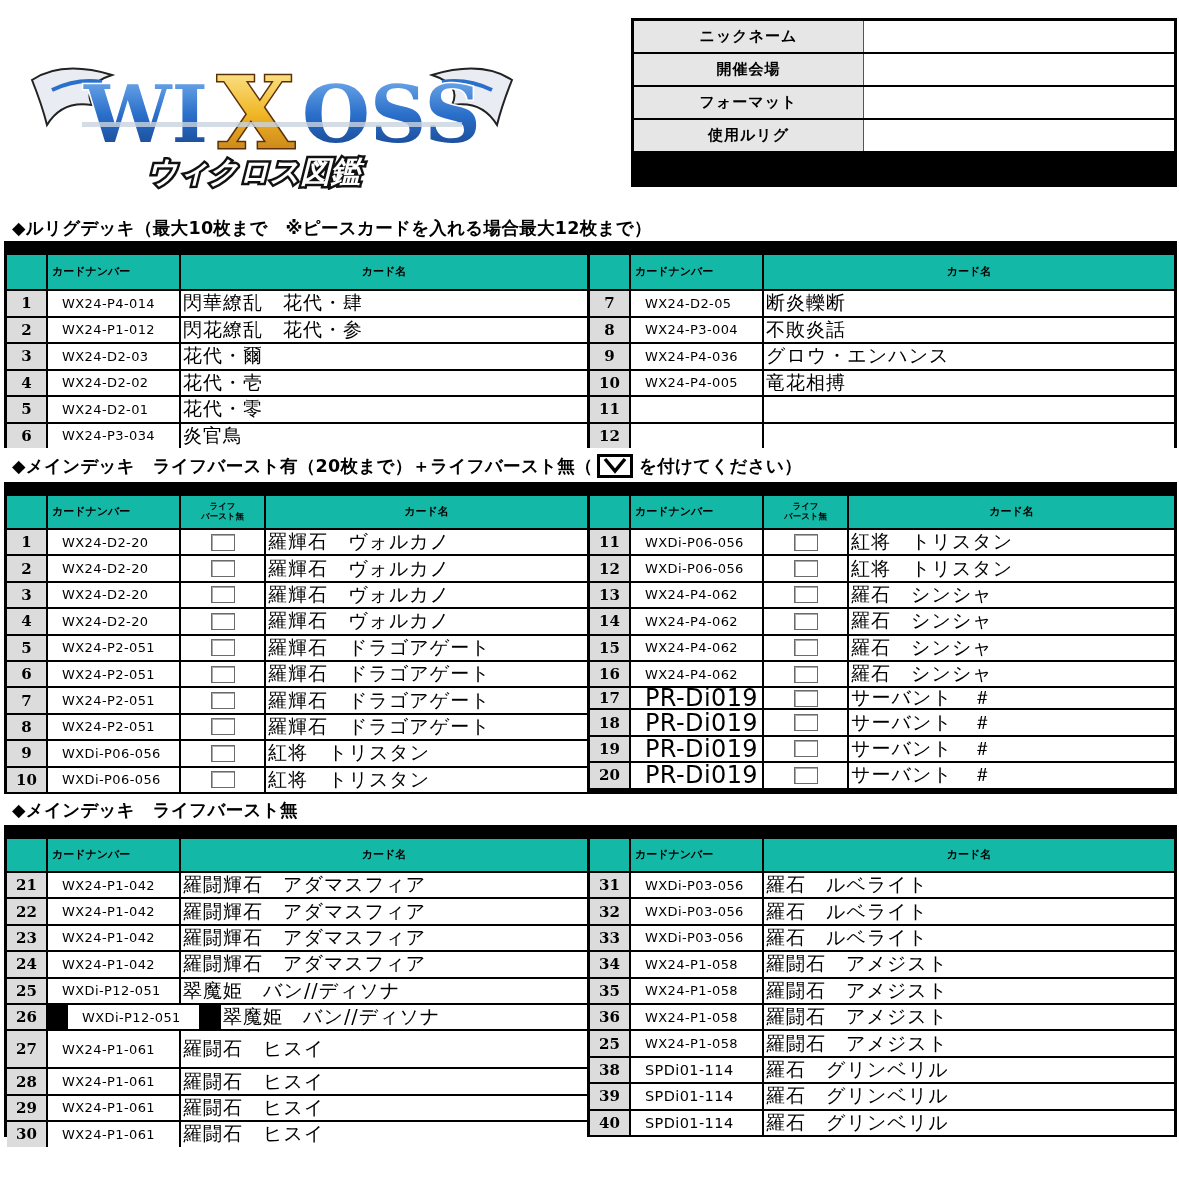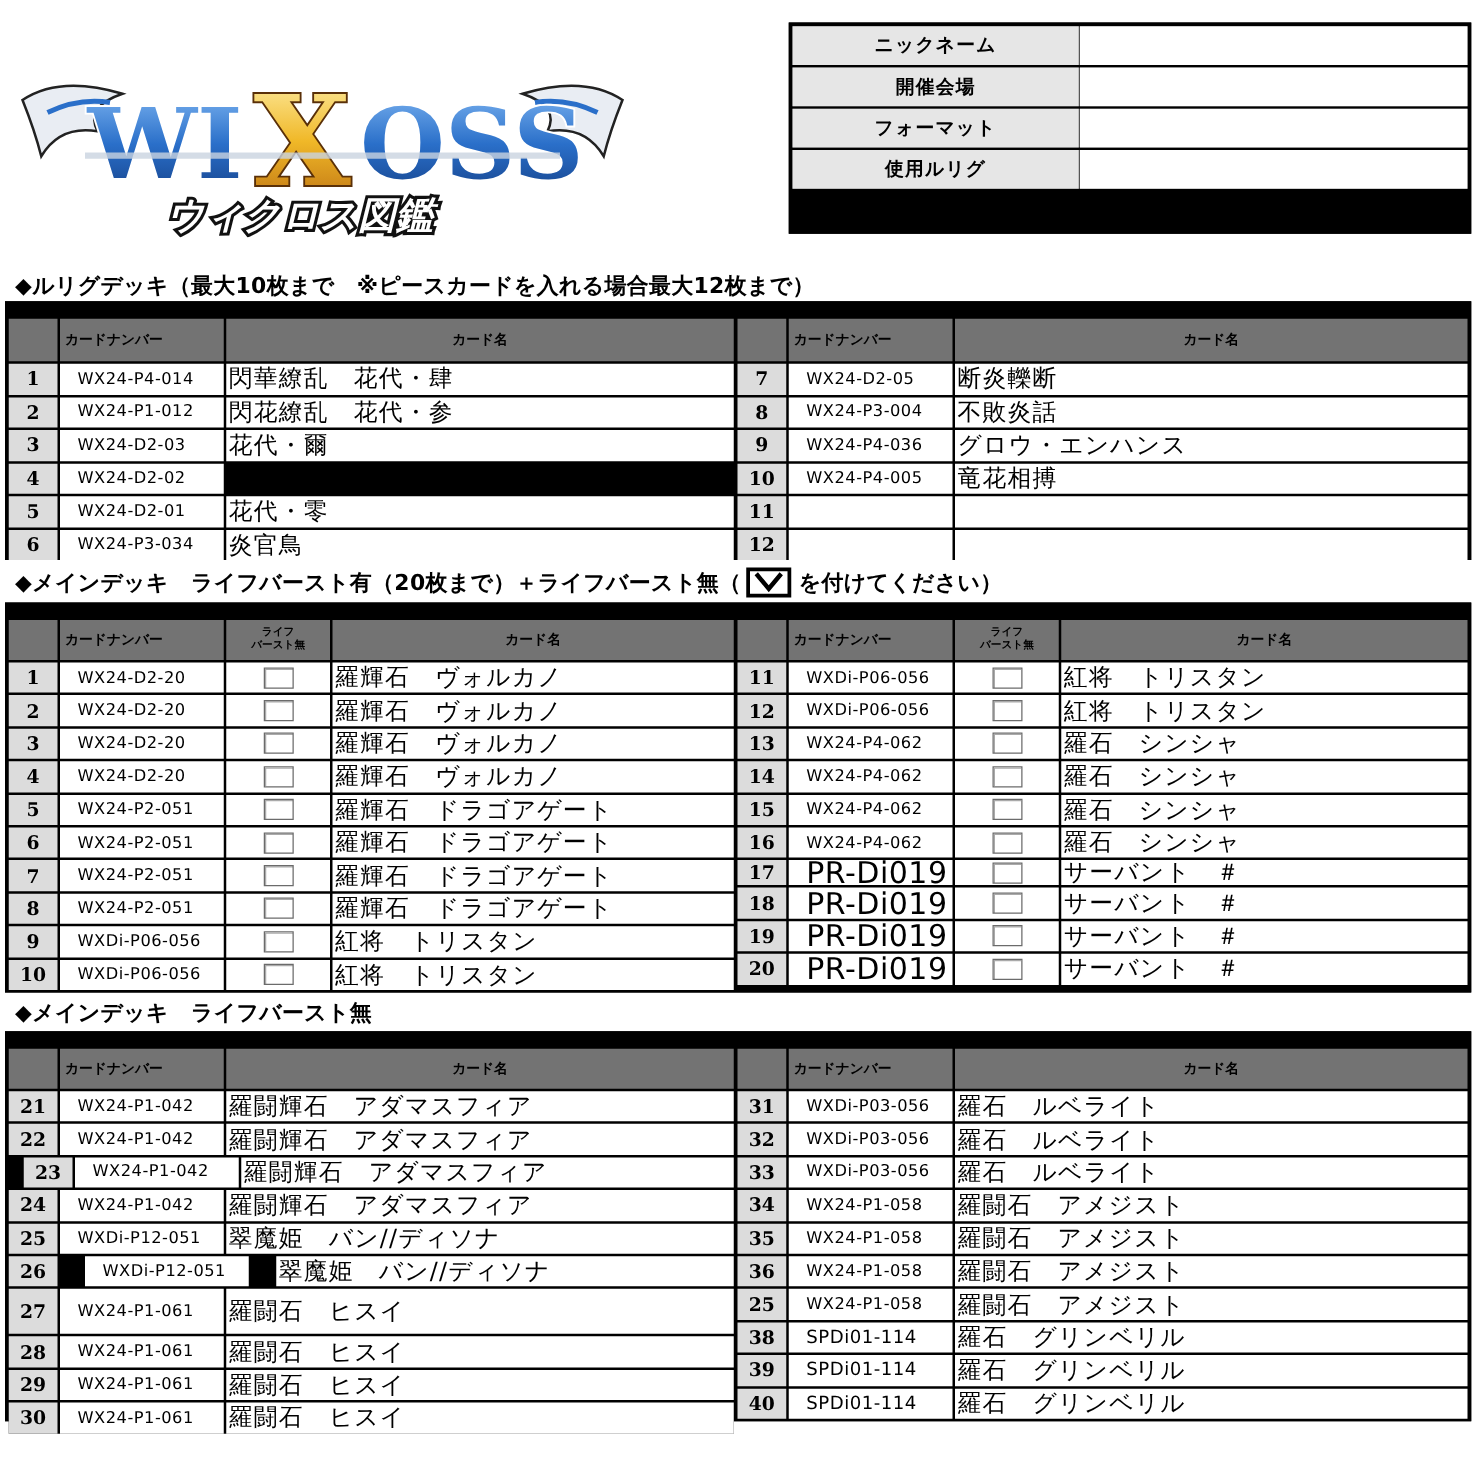--- a/index.html
+++ b/index.html
@@ -1,20 +1,20 @@
 <!DOCTYPE html>
 <html><head>
 <meta charset="utf-8">
 <style>
   * { box-sizing: border-box; margin: 0; padding: 0; }
   html, body { width: 1179px; height: 1179px; background: #ffffff; overflow: hidden; }
   body { position: relative; font-family: "DejaVu Sans", sans-serif; color: #000; }
 
   
-  .logo { position: absolute; left: 8px; top: 30px; width: 500px; height: 160px; }
+  .logo { position: absolute; left: 22px; top: 30px; width: 500px; height: 160px; }
   .logo svg { width: 100%; height: 100%; }
 
   
   .info { position: absolute; left: 631px; top: 18px; width: 546px; height: 169px;
           border: 3px solid #000; background: #000; display: grid;
           grid-template-rows: repeat(5, 1fr); row-gap: 2px; }
   .info-row { display: grid; grid-template-columns: 229px 1fr; column-gap: 1px; background: #555; }
   .info-label { background: #e6e6e6; display: flex; align-items: center; justify-content: center;
                 font-weight: bold; font-size: 15px; letter-spacing: 1px; }
   .info-value { background: #fff; }
@@ -26,21 +26,21 @@
                 margin: 0 6px 0 4px; position: relative; vertical-align: middle; }
   .check-icon svg { position: absolute; left: 3px; top: 0; width: 24px; height: 18px; }
 
   
   .deck { position: absolute; left: 4px; width: 1173px; border: 3px solid #000; background: #000; }
   .deck .half { position: absolute; top: 0; bottom: 0; }
   .deck .half.left { left: 0; width: 580px; }
   .deck .half.right { left: 583px; width: 584px; }
 
   .hdr { display: flex; background: #000; gap: 2px; }
-  .hdr > div { background: #737373; display: flex; align-items: center; justify-content: center;
+  .hdr > div { background: #14b8a6; display: flex; align-items: center; justify-content: center;
                font-weight: bold; font-size: 11px; text-align: center; line-height: 1.15; margin-top: 11px; }
   .hdr .h-code { justify-content: flex-start; padding-left: 4px; }
   .hdr .h-life { font-size: 8.5px; font-weight: bold; }
 
   .row { display: flex; gap: 2px; background: #000; margin-top: 2px; }
   .row > div { background: #fff; display: flex; align-items: center; overflow: hidden; white-space: nowrap; }
   .row .c-num { background: #dcdcdc; justify-content: center; font-weight: bold; font-size: 15px;
                 font-family: "DejaVu Serif", serif; }
   .row .c-code { font-size: 13px; padding-left: 14px; letter-spacing: 0.4px; }
   .row .c-code.big { font-size: 24px; }
@@ -126,20 +126,21 @@
         <div class="c-name w-name">閃花繚乱　花代・参</div>
       </div>
       <div class="row" style="height: 24.5px;">
         <div class="c-num w-num">3</div>
                 <div class="c-code w-code">WX24-D2-03</div>
         <div class="c-name w-name">花代・爾</div>
       </div>
       <div class="row" style="height: 24.5px;">
         <div class="c-num w-num">4</div>
                 <div class="c-code w-code">WX24-D2-02</div>
+        <div class="c-name w-name">花代・壱</div>
       </div>
       <div class="row" style="height: 24.5px;">
         <div class="c-num w-num">5</div>
                 <div class="c-code w-code">WX24-D2-01</div>
         <div class="c-name w-name">花代・零</div>
       </div>
       <div class="row" style="height: 24.5px;">
         <div class="c-num w-num">6</div>
                 <div class="c-code w-code">WX24-P3-034</div>
         <div class="c-name w-name">炎官鳥</div>
@@ -389,21 +390,21 @@
       <div class="row" style="height: 24.4px;">
         <div class="c-num w-num">21</div>
                 <div class="c-code w-code">WX24-P1-042</div>
         <div class="c-name w-name">羅闘輝石　アダマスフィア</div>
       </div>
       <div class="row" style="height: 24.4px;">
         <div class="c-num w-num">22</div>
                 <div class="c-code w-code">WX24-P1-042</div>
         <div class="c-name w-name">羅闘輝石　アダマスフィア</div>
       </div>
-      <div class="row" style="height: 24.4px; margin-left: 12px;">
+      <div class="row" style="height: 24.4px;">
         <div class="c-num w-num">23</div>
                 <div class="c-code w-code">WX24-P1-042</div>
         <div class="c-name w-name">羅闘輝石　アダマスフィア</div>
       </div>
       <div class="row" style="height: 24.4px;">
         <div class="c-num w-num">24</div>
                 <div class="c-code w-code">WX24-P1-042</div>
         <div class="c-name w-name">羅闘輝石　アダマスフィア</div>
       </div>
       <div class="row" style="height: 24.4px;">

